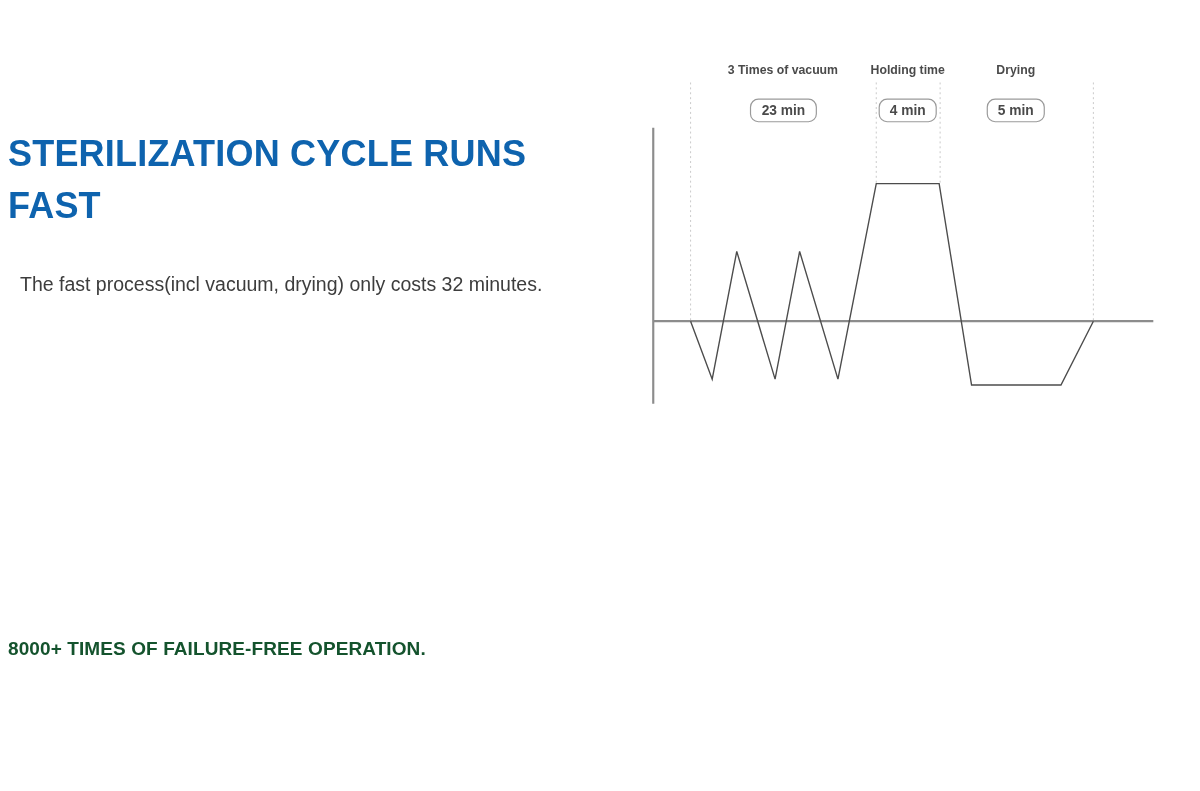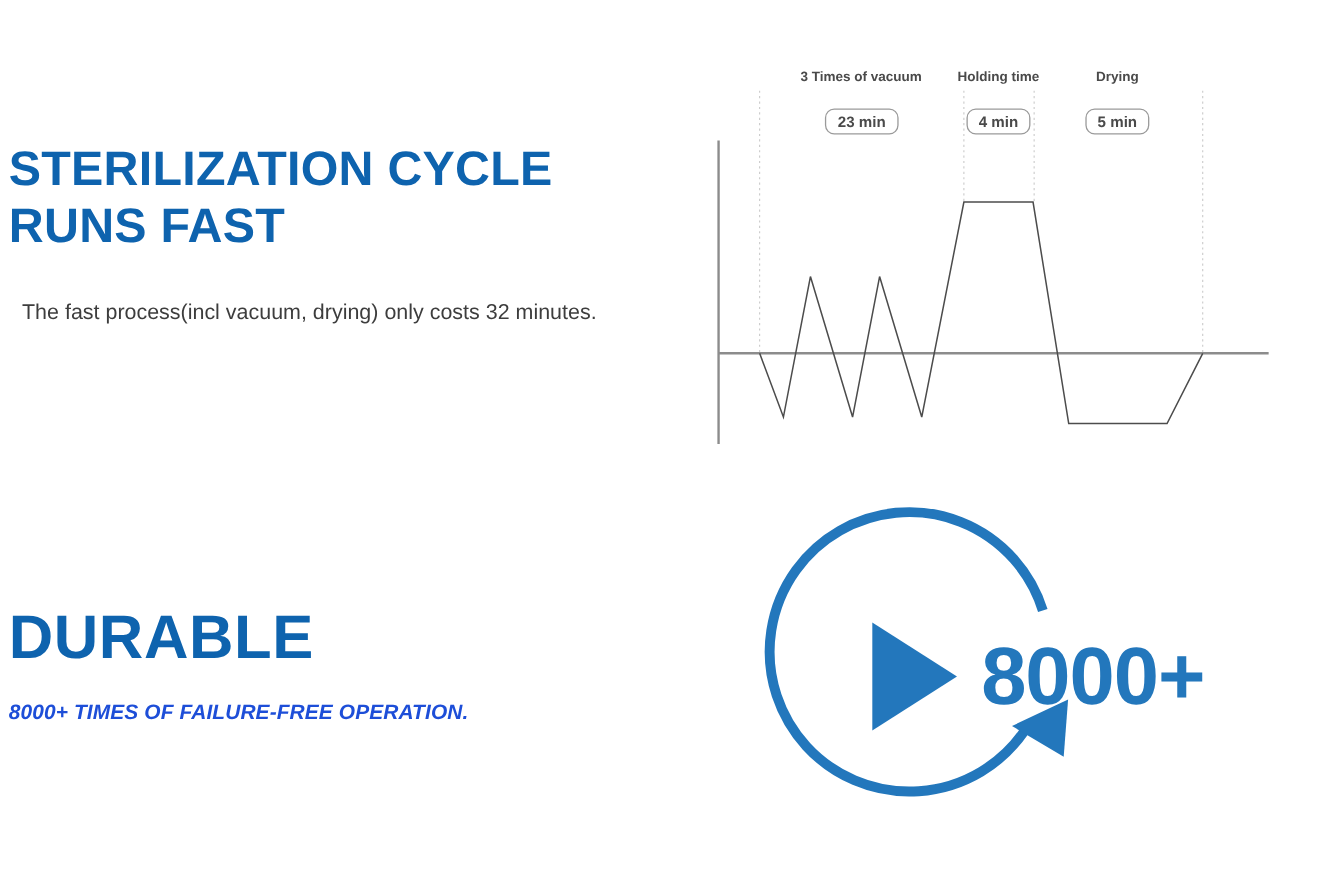--- a/index.html
+++ b/index.html
@@ -24,21 +24,21 @@
     height: 430px;
   }
 
   #sterilization-heading {
     position: absolute;
     left: 8px;
     top: 128px;
     width: 580px;
     margin: 0;
     font-family: "Liberation Sans", sans-serif;
-    font-size: 44px;
+    font-size: 36px;
     line-height: 52px;
     font-weight: bold;
     letter-spacing: 0.2px;
     color: #0e63ae;
   }
 
   #sterilization-body {
     position: absolute;
     left: 8px;
     top: 254px;
@@ -109,22 +109,21 @@
 
   #durable-subheading {
     position: absolute;
     left: 8px;
     top: 205px;
     margin: 0;
     font-size: 19px;
     line-height: 28px;
     font-weight: bold;
     letter-spacing: 0.1px;
-    color: #1d4ed8;
-    font-style: italic;
+    color: #14532d;
   }
 
   #durability-graphic {
     position: absolute;
     left: 660px;
     top: 20px;
     width: 540px;
     height: 320px;
   }
   #durability-graphic svg { display: block; }
@@ -174,31 +173,17 @@
       <line class="axis-line" x1="673" y1="116" x2="673" y2="397"></line>
       <line class="axis-line" x1="673" y1="313" x2="1182" y2="313"></line>
 
       <polyline class="trace" id="cycle-trace" points="711,313 733,372 758,242 797,372 822,242 861,372 900,173 964,173 997,378 1088,378 1121,313"></polyline>
     </svg>
   </div>
 </section>
 
 <section id="section-durable">
 
-  <h1 id="durable-heading">DURABLE</h1>
 
   <p id="durable-subheading">8000+ TIMES OF FAILURE-FREE OPERATION.</p>
 
-  <div id="durability-graphic">
-    <svg width="540" height="320" viewBox="650 440 540 320" xmlns="http://www.w3.org/2000/svg">
-
-      <path d="M 938 545
-               A 127 127 0 1 0 921 655" fill="none" stroke="#2377bc" stroke-width="9" stroke-linecap="butt"></path>
-
-      <polygon points="961,626 910,650 957,678" fill="#2377bc"></polygon>
-
-      <polygon points="783,556 783,654 860,605" fill="#2377bc"></polygon>
-
-      <text class="count-text" x="882" y="630">8000+</text>
-    </svg>
-  </div>
 
 </section>
 
 </body></html>

